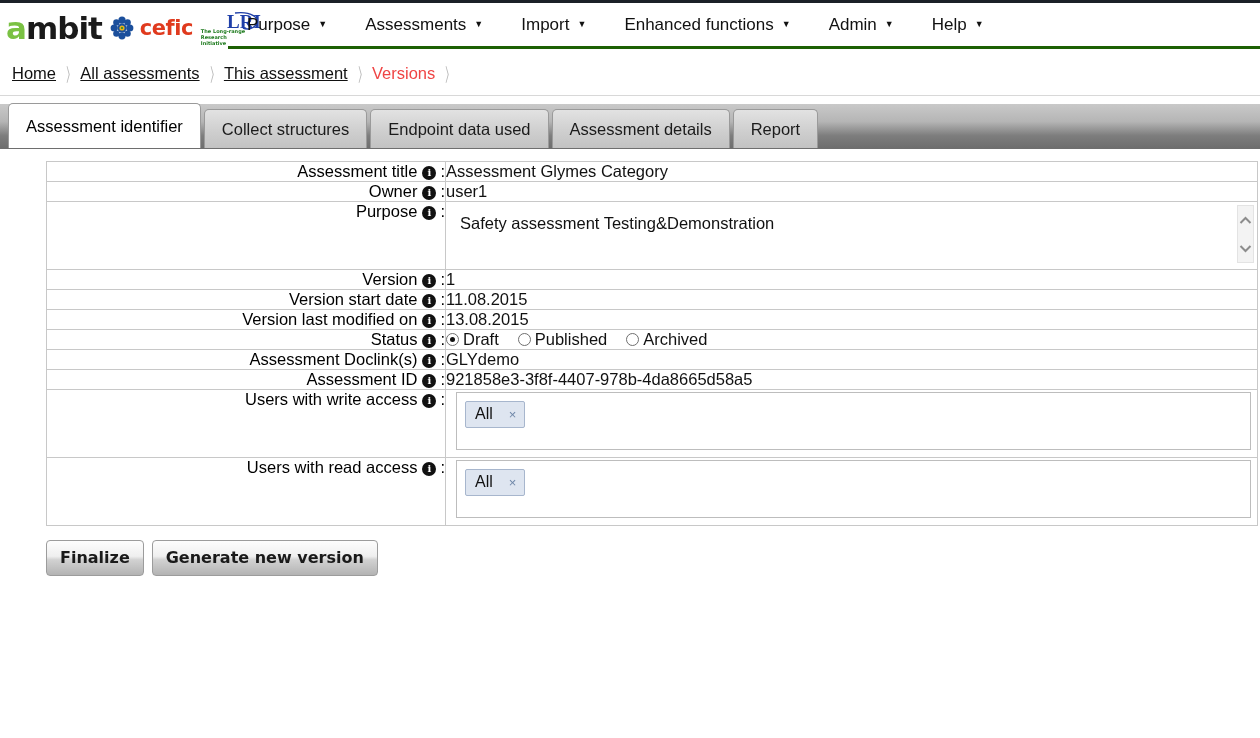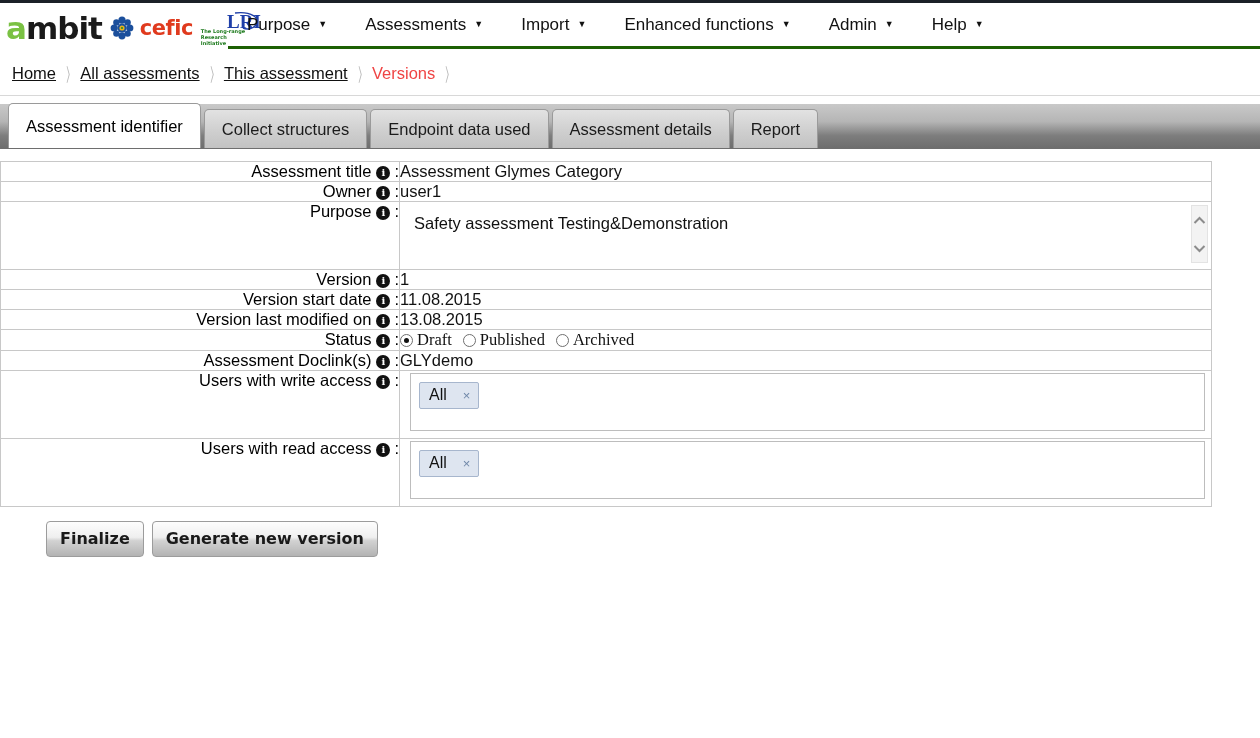--- a/index.html
+++ b/index.html
@@ -148,20 +148,21 @@
     border-color: #9a9a9a;
     position: relative;
     z-index: 3;
   }
 
   
   #form-wrap { padding: 12px 0 0 0; }
   table.formtable {
     border-collapse: collapse;
     width: 1212px;
+    margin-left: 46px;
     table-layout: fixed;
   }
   table.formtable td {
     border: 1px solid #c8c8c8;
     vertical-align: top;
     padding: 0;
   }
   td.lbl {
     width: 399px;
     text-align: right;
@@ -202,21 +203,21 @@
     width: 17px; height: 58px;
     background: #f3f3f3;
     border: 1px solid #e3e3e3;
     display: flex; flex-direction: column;
     align-items: center; justify-content: space-around;
     cursor: pointer;
   }
   .vscroll svg { display:block; }
 
   
-  .radio-row { display: flex; gap: 0; font-family: Liberation Serif, serif; }
+  .radio-row { display: flex; gap: 8px; }
   .radio-opt { display: flex; align-items: center; margin-right: 11px; cursor: pointer; }
   .radio {
     width: 13px; height: 13px;
     border: 1px solid #6f6f6f;
     border-radius: 50%;
     background: #fff;
     display: inline-block;
     position: relative;
     margin-right: 4px;
     flex: none;
@@ -422,20 +423,24 @@
       </div>
     </td>
   </tr>
 
 
   <tr>
     <td class="lbl"><span>Assessment Doclink(s)</span><span class="info-icon">i</span><span class="colon">:</span></td>
     <td class="val">GLYdemo</td>
   </tr>
 
+  <tr>
+    <td class="lbl"><span>Assessment ID</span><span class="info-icon">i</span><span class="colon">:</span></td>
+    <td class="val">921858e3-3f8f-4407-978b-4da8665d58a5</td>
+  </tr>
 
   <tr class="tall">
     <td class="lbl"><span>Users with write access</span><span class="info-icon">i</span><span class="colon">:</span></td>
     <td class="val" style="padding:0">
       <div class="taginput">
         <span class="tag">
           <span>All</span>
           <span class="tag-x">×</span>
         </span>
       </div>

